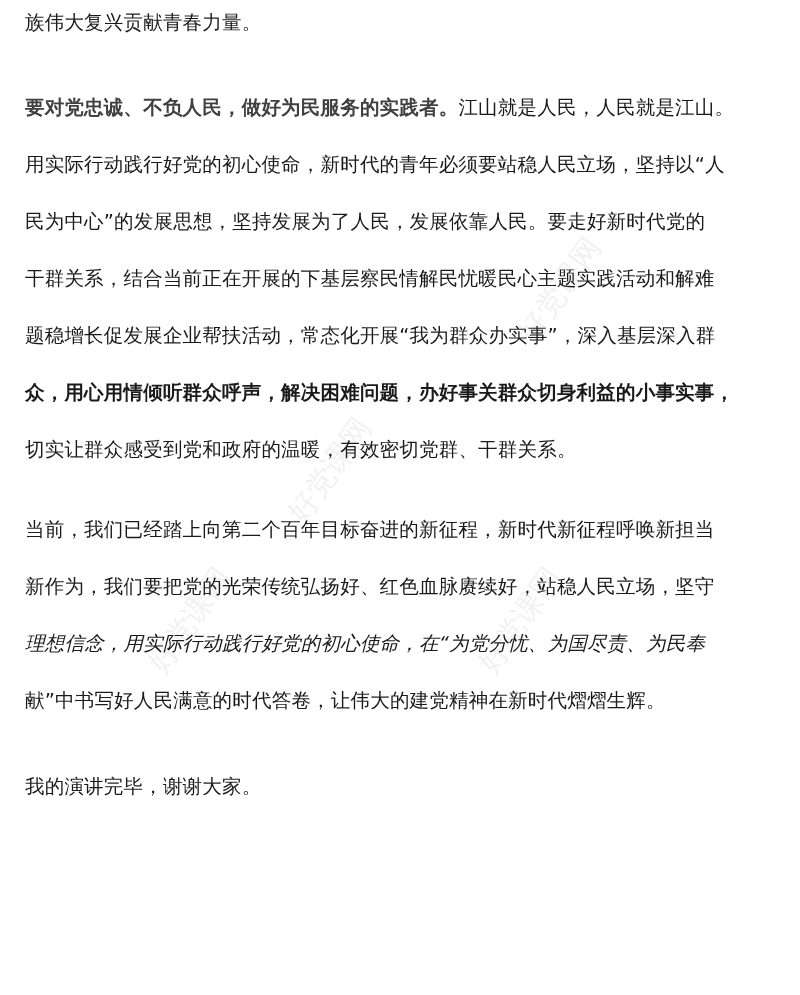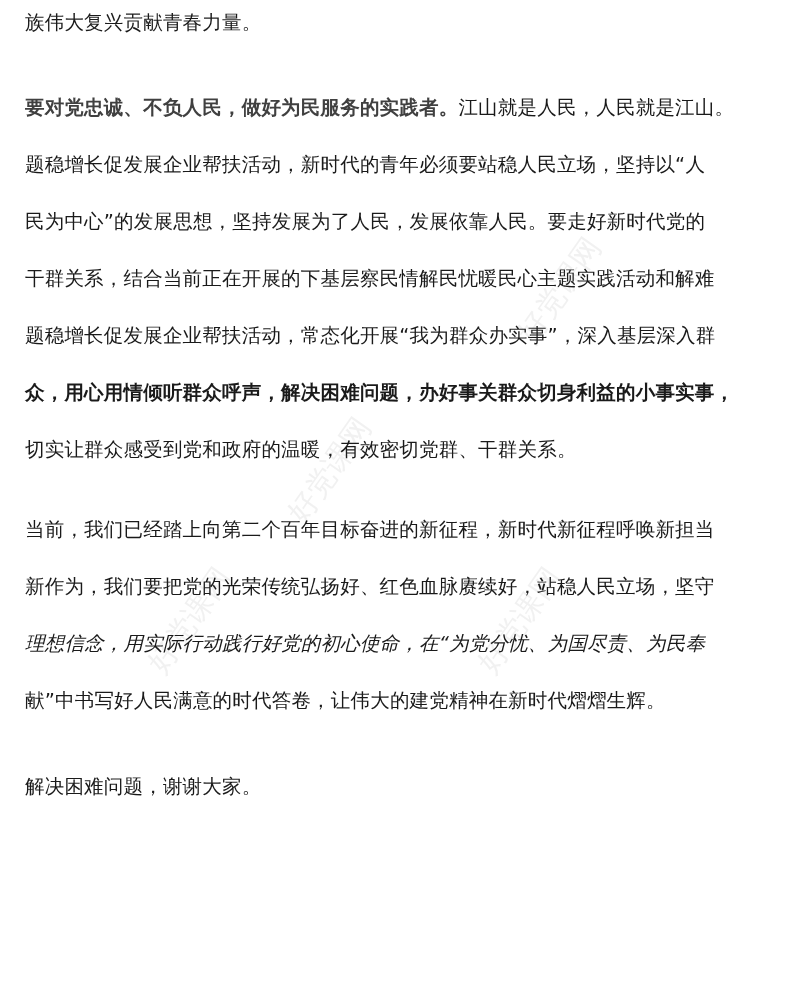--- a/index.html
+++ b/index.html
@@ -48,27 +48,27 @@
   <div class="watermark" style="left:500px; top:270px;">好党课网</div>
   <div class="watermark" style="left:130px; top:600px;">好党课网</div>
   <div class="watermark" style="left:270px; top:450px;">好党课网</div>
   <div class="watermark" style="left:460px; top:600px;">好党课网</div>
 
   <div class="line" style="top:9px;">族伟大复兴贡献青春力量。</div>
 
   <div class="line" style="top:94px;">
     <span class="bold">要对党忠诚、不负人民，做好为民服务的实践者。</span><span>江山就是人民，人民就是江山。</span>
   </div>
-  <div class="line" style="top:151px;">题稳增长促发展企业帮扶活动，新时代的青年必须要站稳人民立场，坚持以“人</div>
+  <div class="line" style="top:151px;">用实际行动践行好党的初心使命，新时代的青年必须要站稳人民立场，坚持以“人</div>
   <div class="line" style="top:208px;">民为中心”的发展思想，坚持发展为了人民，发展依靠人民。要走好新时代党的</div>
   <div class="line" style="top:265px;">干群关系，结合当前正在开展的下基层察民情解民忧暖民心主题实践活动和解难</div>
   <div class="line" style="top:322px;">题稳增长促发展企业帮扶活动，常态化开展“我为群众办实事”，深入基层深入群</div>
   <div class="line" style="top:379px;font-weight:bold;">众，用心用情倾听群众呼声，解决困难问题，办好事关群众切身利益的小事实事，</div>
   <div class="line" style="top:436px;">切实让群众感受到党和政府的温暖，有效密切党群、干群关系。</div>
 
   <div class="line" style="top:516px;">当前，我们已经踏上向第二个百年目标奋进的新征程，新时代新征程呼唤新担当</div>
   <div class="line" style="top:573px;">新作为，我们要把党的光荣传统弘扬好、红色血脉赓续好，站稳人民立场，坚守</div>
   <div class="line" style="top:630px;font-style:italic;">理想信念，用实际行动践行好党的初心使命，在“为党分忧、为国尽责、为民奉</div>
   <div class="line" style="top:687px;">献”中书写好人民满意的时代答卷，让伟大的建党精神在新时代熠熠生辉。</div>
 
-  <div class="line" style="top:773px;">解决困难问题，谢谢大家。</div>
+  <div class="line" style="top:773px;">我的演讲完毕，谢谢大家。</div>
 
 </div>
 
 </body></html>

